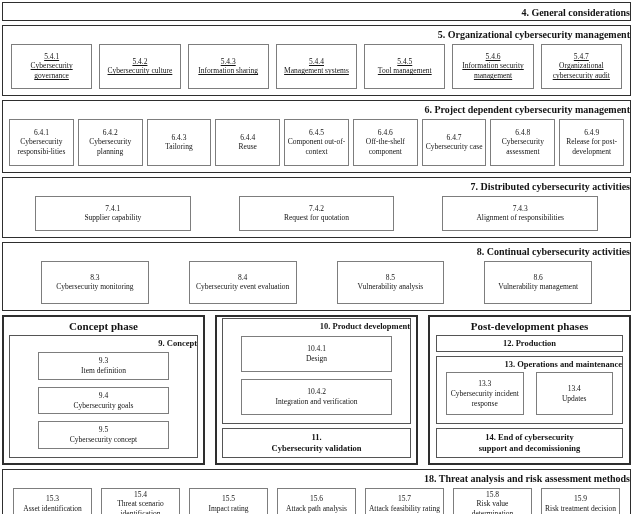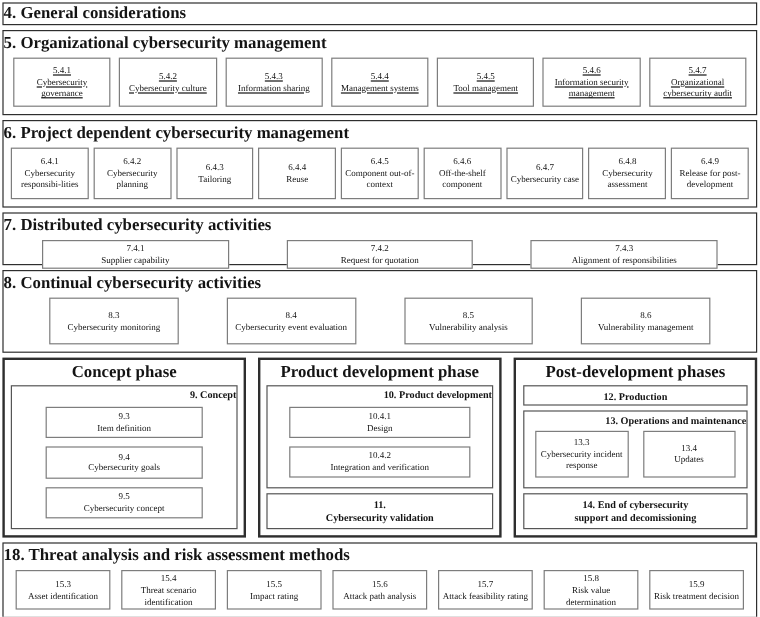--- a/index.html
+++ b/index.html
@@ -10,54 +10,54 @@
     display: flex; flex-direction: column; gap: 4px;
     font-family: "Liberation Serif", "DejaVu Serif", serif;
     color: #141414; background: #fff;
   }
   .section {
     border: 1px solid #2e2e2e; background: #fff;
     display: flex; flex-direction: column;
     flex: none;
   }
   .sec-title {
-    font-weight: bold; text-align: left;
-    font-size: 14px; line-height: 1.15;
+    font-weight: bold; text-align: right;
+    font-size: 10px; line-height: 1.15;
     padding: 3px 0 1px;
   }
   .items-row { flex: 1; display: flex; align-items: stretch; }
   .item {
     flex: 1;
     border: 1px solid #7d7d7d; background: #fff;
     display: flex; flex-direction: column; justify-content: center;
     text-align: center; font-size: 7.5px; line-height: 1.3;
     padding: 1px 2px;
   }
   .item .num { display: block; }
   .item .lbl { display: block; }
 
   #s4 { height: 19px; justify-content: center; }
   #s5 { height: 71px; }
   #s5 .items-row { margin: 2px 8px 6px; gap: 7px; text-decoration: underline; }
   #s6 { height: 73px; }
   #s6 .items-row { margin: 2px 6px 6px; gap: 4px; }
-  #s7 { height: 44px; }
+  #s7 { height: 61px; }
   #s7 .items-row { margin: 2px 32px 6px; gap: 48px; }
   #s8 { height: 69px; }
   #s8 .items-row { margin: 2px 38px 6px; gap: 40px; }
   #s15 { flex: 1; }
   #s15 .items-row { margin: 2px 10px 6px; gap: 9px; }
 
   #phases { height: 150px; flex: none; display: flex; gap: 10px; }
   .phase {
     flex: 1; border: 2px solid #2e2e2e; background: #fff;
     display: flex; flex-direction: column;
   }
   .phase-title {
-    font-weight: bold; font-size: 14px; text-align: center;
+    font-weight: bold; font-size: 11px; text-align: center;
     line-height: 1.15; padding: 3px 12px 1px;
   }
   .subbox {
     border: 1px solid #555; background: #fff;
     display: flex; flex-direction: column;
   }
   .subbox-title {
     font-weight: bold; font-size: 8.5px; text-align: right;
     line-height: 1.15; padding: 3px 0 1px;
   }
@@ -223,21 +223,20 @@
             </div>
           <div class="item">
               <span class="num">9.5</span>
               <span class="lbl">Cybersecurity concept</span>
             </div>
         </div>
       </div>
     </div>
 
     <div class="phase">
-      <div class="phase-title">Product development phase</div>
       <div class="subbox" id="product-box">
         <div class="subbox-title">10. Product development</div>
         <div class="stack">
           <div class="item">
               <span class="num">10.4.1</span>
               <span class="lbl">Design</span>
             </div>
           <div class="item">
               <span class="num">10.4.2</span>
               <span class="lbl">Integration and verification</span>

